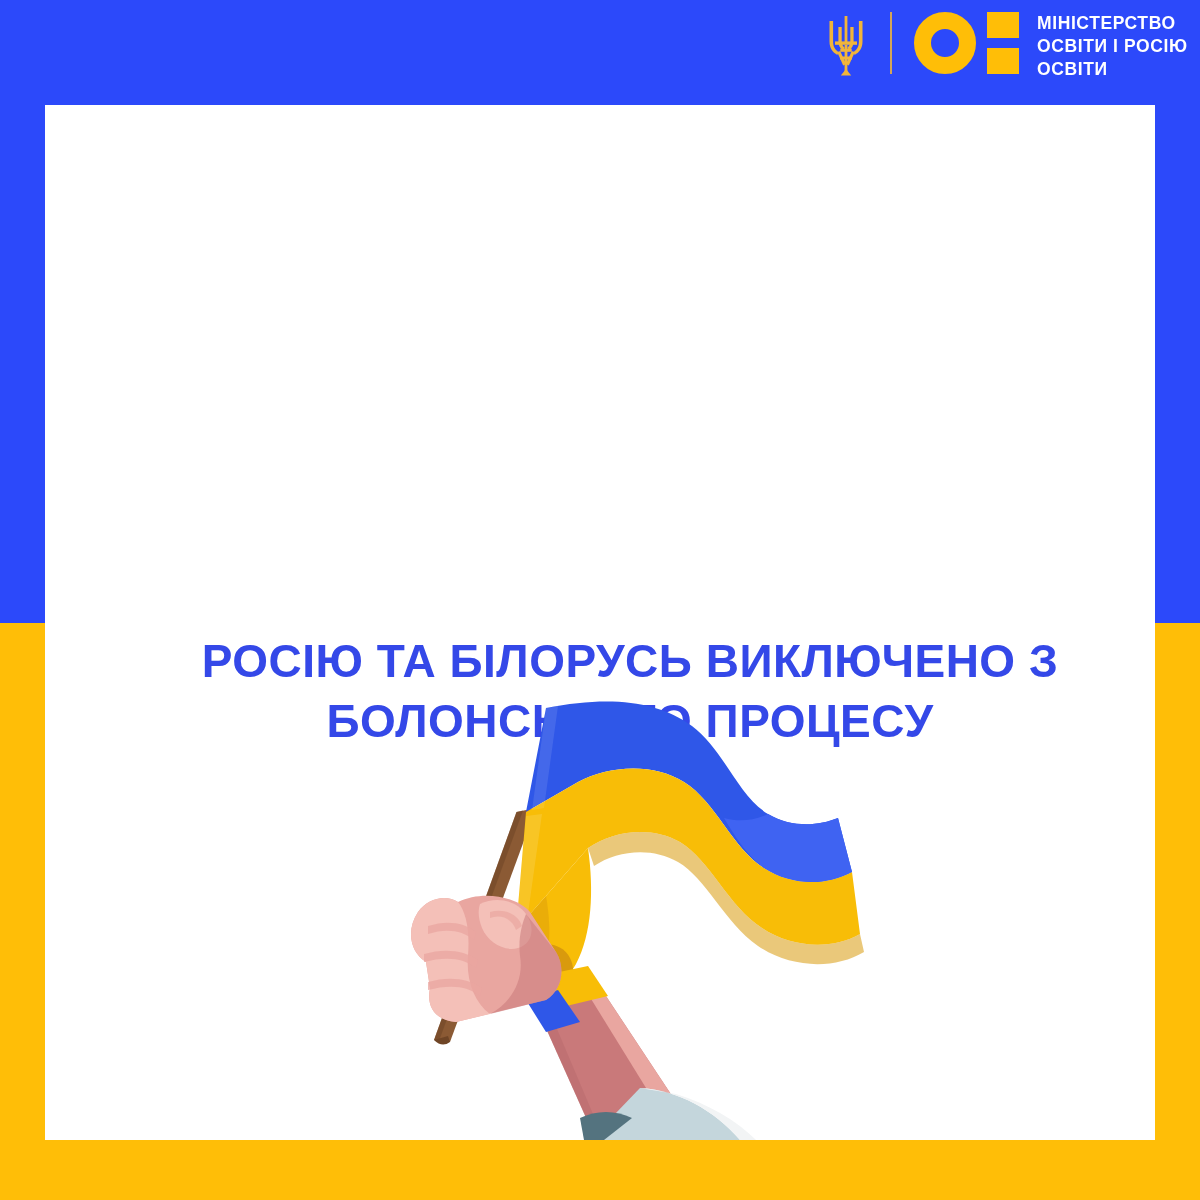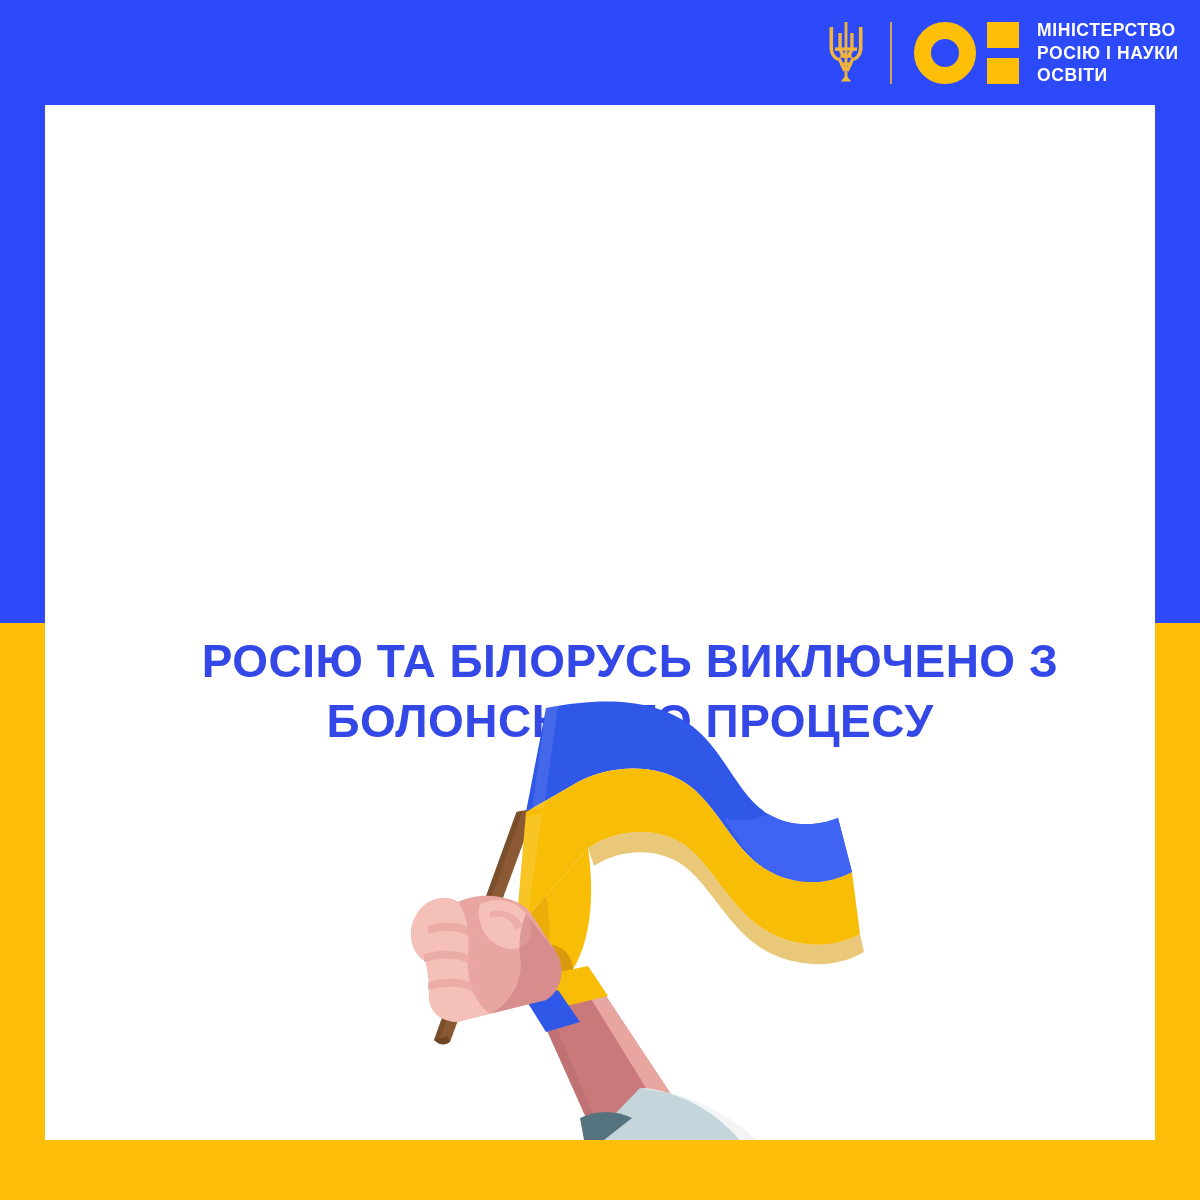--- a/index.html
+++ b/index.html
@@ -46,21 +46,21 @@
     overflow: hidden;
   }
 
   
   .logo-lockup {
     position: absolute;
     left: 824px;
     top: 12px;
     height: 82px;
     display: flex;
-    align-items: center;
+    align-items: flex-start;
     gap: 0px;
   }
   .trident {
     width: 44px;
     height: 70px;
     display: block;
   }
   .logo-divider {
     width: 2px;
     height: 62px;
@@ -161,21 +161,21 @@
     <div class="logo-mark">
       <div class="logo-o"></div>
       <div class="logo-eq">
         <span></span>
           <span></span>
       </div>
     </div>
 
     <div class="logo-text">
       <div>МІНІСТЕРСТВО</div>
-      <div>РОСІЮ І НАУКИ</div>
+      <div>ОСВІТИ І РОСІЮ</div>
       <div>ОСВІТИ</div>
     </div>
   </div>
 
   <div class="card">
 
     <div class="headline">
       <span class="line">РОСІЮ ТА БІЛОРУСЬ ВИКЛЮЧЕНО З</span>
       <span class="line">БОЛОНСЬКОГО ПРОЦЕСУ</span>
     </div>

